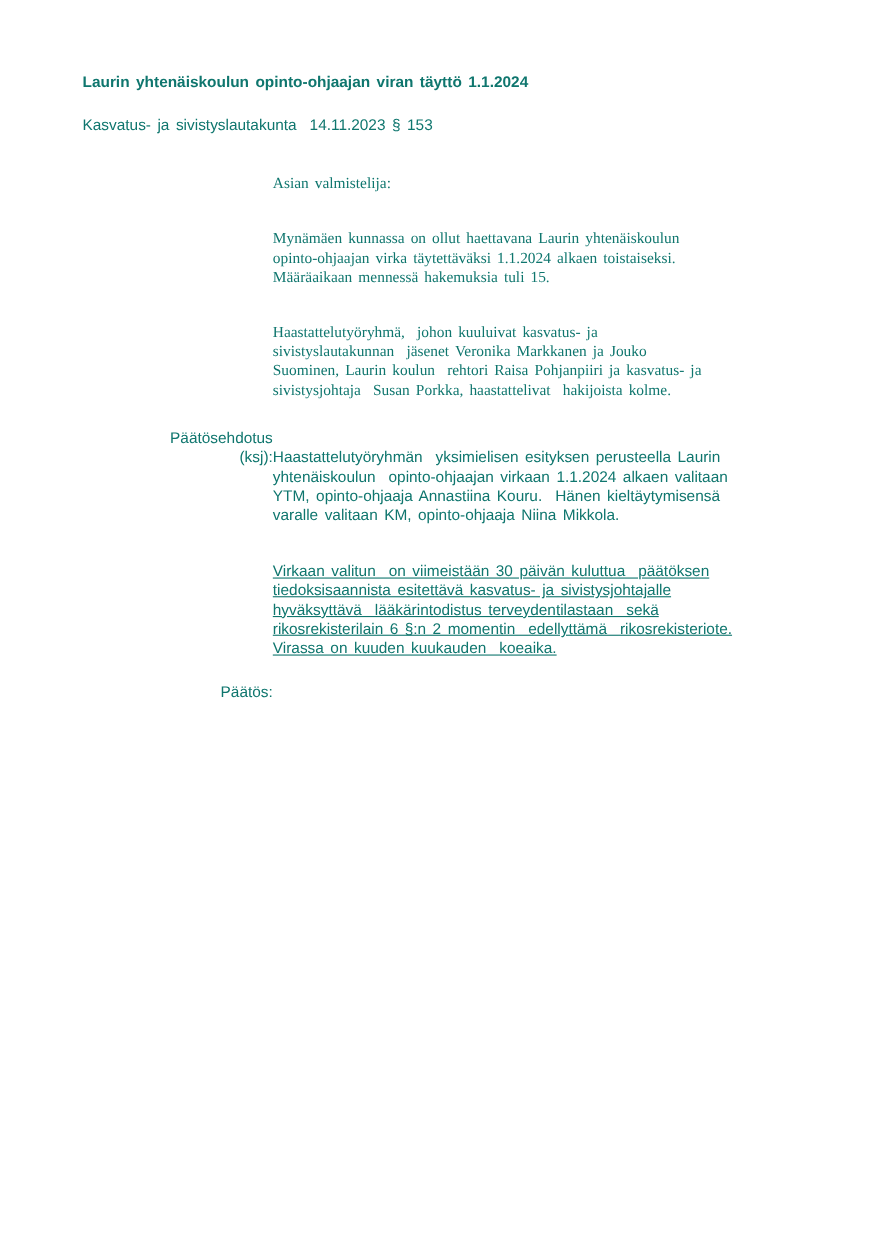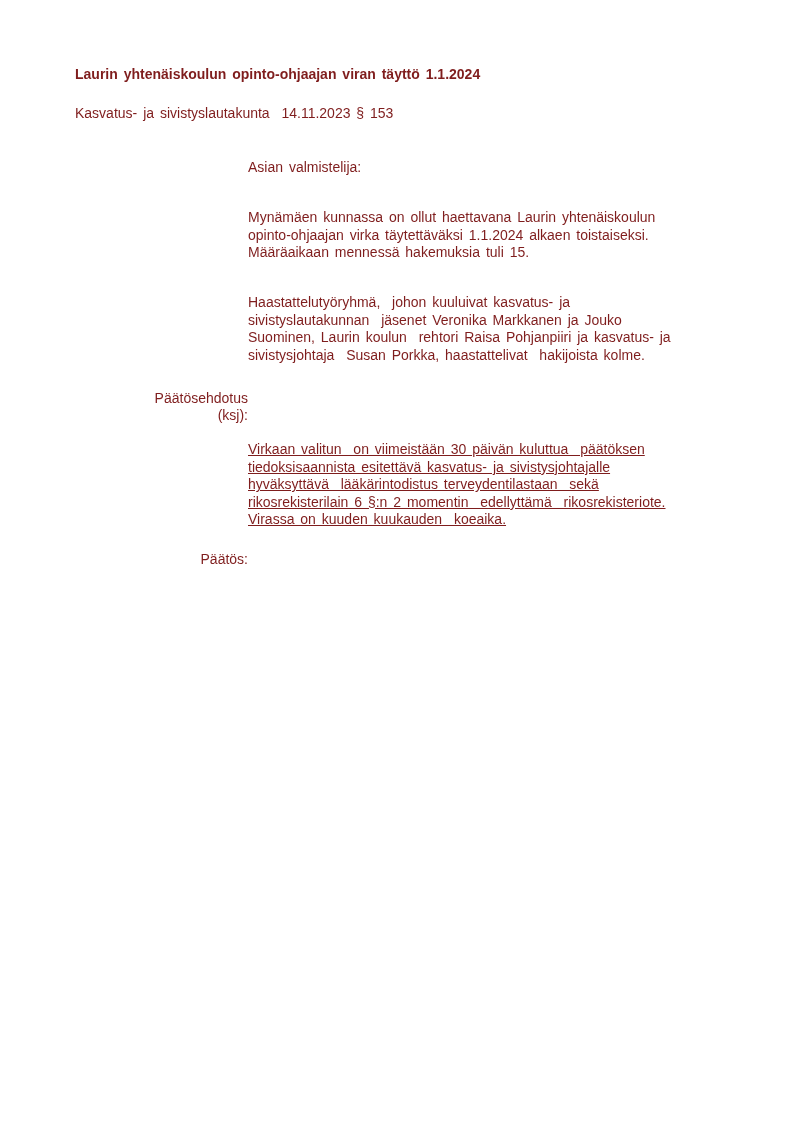--- a/index.html
+++ b/index.html
@@ -12,21 +12,21 @@
     position: relative;
     width: 794px;
     height: 1122px;
     margin: 0 auto;
     background: #ffffff;
     box-sizing: border-box;
     padding: 66px 44px 0 75px;
     font-family: "Liberation Sans", "DejaVu Sans", sans-serif;
     font-size: 14px;
     line-height: 17.4px;
-    color: #7f1d1d;
+    color: #0f766e;
     word-spacing: 2px;
     overflow: hidden;
   }
   .title {
     font-size: 14px;
     font-weight: bold;
     margin: 0 0 22px 0;
     white-space: pre-wrap;
   }
   .meta {
@@ -51,21 +51,21 @@
   }
   .para {
     margin: 0;
     white-space: pre-wrap;
   }
   .preparer-line {
     white-space: pre-wrap;
   }
   .gap-top    { margin-top: 33px; }
   .gap-top-lg { margin-top: 34px; text-decoration: underline; }
-  .sec-preparer  { margin-bottom: 26px; }
+  .sec-preparer  { margin-bottom: 26px; font-family: Liberation Serif, serif; }
   .sec-proposal  { margin-bottom: 23px; }
   .offset-one-line { padding-top: 17.4px; }
 </style>
 </head>
 <body>
 
 <div class="page">
 
   <h1 class="title">Laurin yhtenäiskoulun opinto-ohjaajan viran täyttö 1.1.2024</h1>
 
@@ -84,20 +84,24 @@
 sivistyslautakunnan  jäsenet Veronika Markkanen ja Jouko
 Suominen, Laurin koulun  rehtori Raisa Pohjanpiiri ja kasvatus- ja
 sivistysjohtaja  Susan Porkka, haastattelivat  hakijoista kolme.</p>
     </div>
   </section>
 
   <section class="row sec-proposal">
     <div class="label-col">Päätösehdotus
 (ksj):</div>
     <div class="content-col offset-one-line">
+      <p class="para">Haastattelutyöryhmän  yksimielisen esityksen perusteella Laurin
+yhtenäiskoulun  opinto-ohjaajan virkaan 1.1.2024 alkaen valitaan
+YTM, opinto-ohjaaja Annastiina Kouru.  Hänen kieltäytymisensä
+varalle valitaan KM, opinto-ohjaaja Niina Mikkola.</p>
       <p class="para gap-top-lg">Virkaan valitun  on viimeistään 30 päivän kuluttua  päätöksen
 tiedoksisaannista esitettävä kasvatus- ja sivistysjohtajalle
 hyväksyttävä  lääkärintodistus terveydentilastaan  sekä
 rikosrekisterilain 6 §:n 2 momentin  edellyttämä  rikosrekisteriote.
 Virassa on kuuden kuukauden  koeaika.</p>
     </div>
   </section>
 
   <section class="row">
     <div class="label-col">Päätös:</div>

